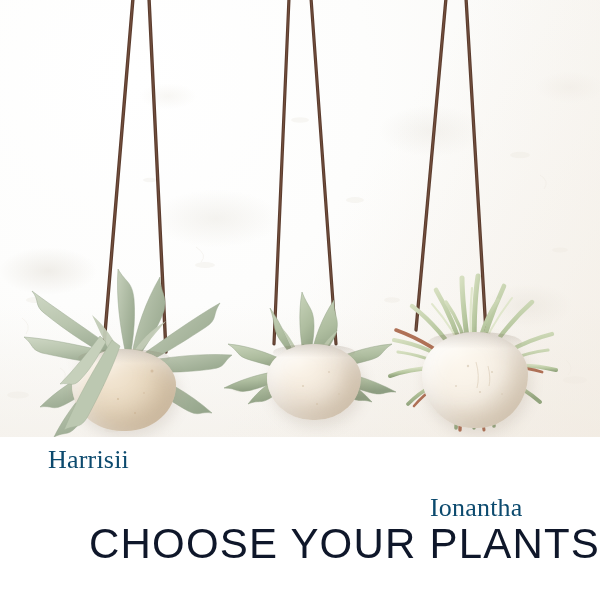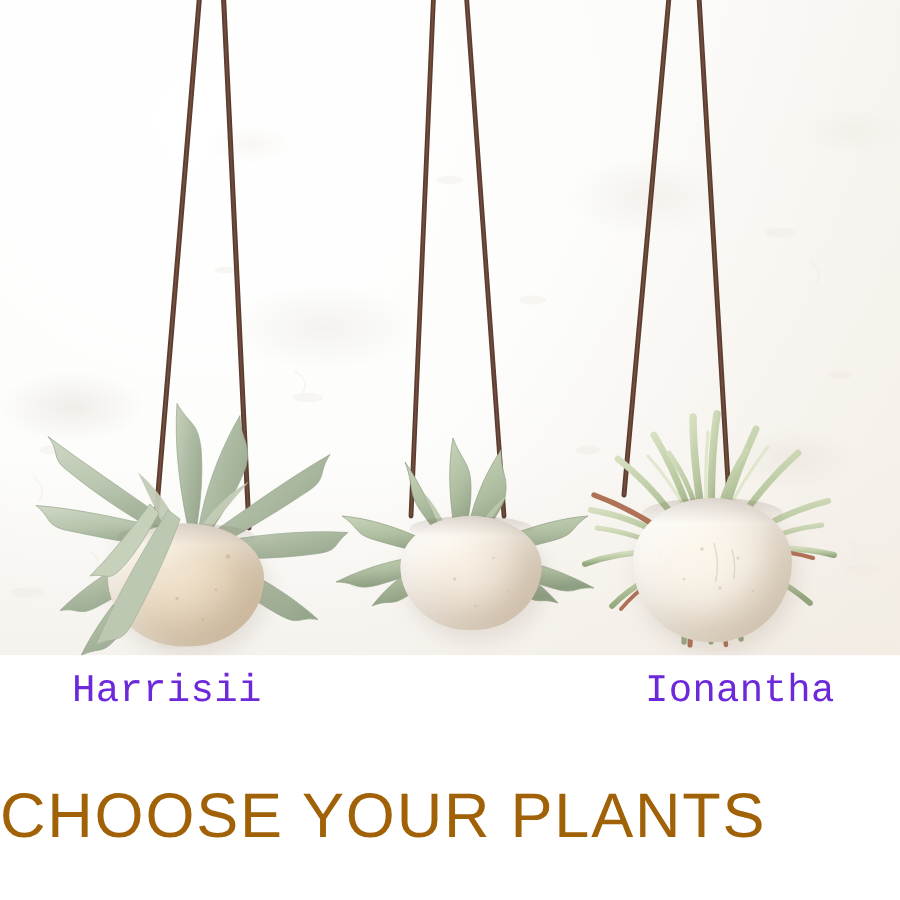--- a/index.html
+++ b/index.html
@@ -112,42 +112,42 @@
   .species-row {
     position: absolute;
     left: 0;
     top: 8px;
     width: 600px;
     height: 40px;
   }
   .species {
     position: absolute;
     top: 0;
-    font-family: Liberation Mono, monospace;
+    font-family: Liberation Serif, serif;
     font-size: 26px;
     font-weight: 400;
     letter-spacing: .2px;
-    color: #6d28d9;
+    color: #0c4a6e;
     white-space: nowrap;
   }
   .species-0 { left: 48px; }
   .species-1 { left: 165px; }
-  .species-2 { left: 430px; }
+  .species-2 { left: 430px; margin-top: 48px; }
 
   .headline {
     position: absolute;
     left: 0;
     top: 83px;
     width: 600px;
-    text-align: left;
+    text-align: right;
     font-family: "Liberation Sans", sans-serif;
     font-size: 42px;
     font-weight: 400;
     letter-spacing: 1.2px;
-    color: #a16207;
+    color: #0f172a;
     white-space: nowrap;
   }
 </style>
 </head>
 <body>
 
 <div class="page">
 
   <div class="photo">
     <div class="wall-texture"></div>

